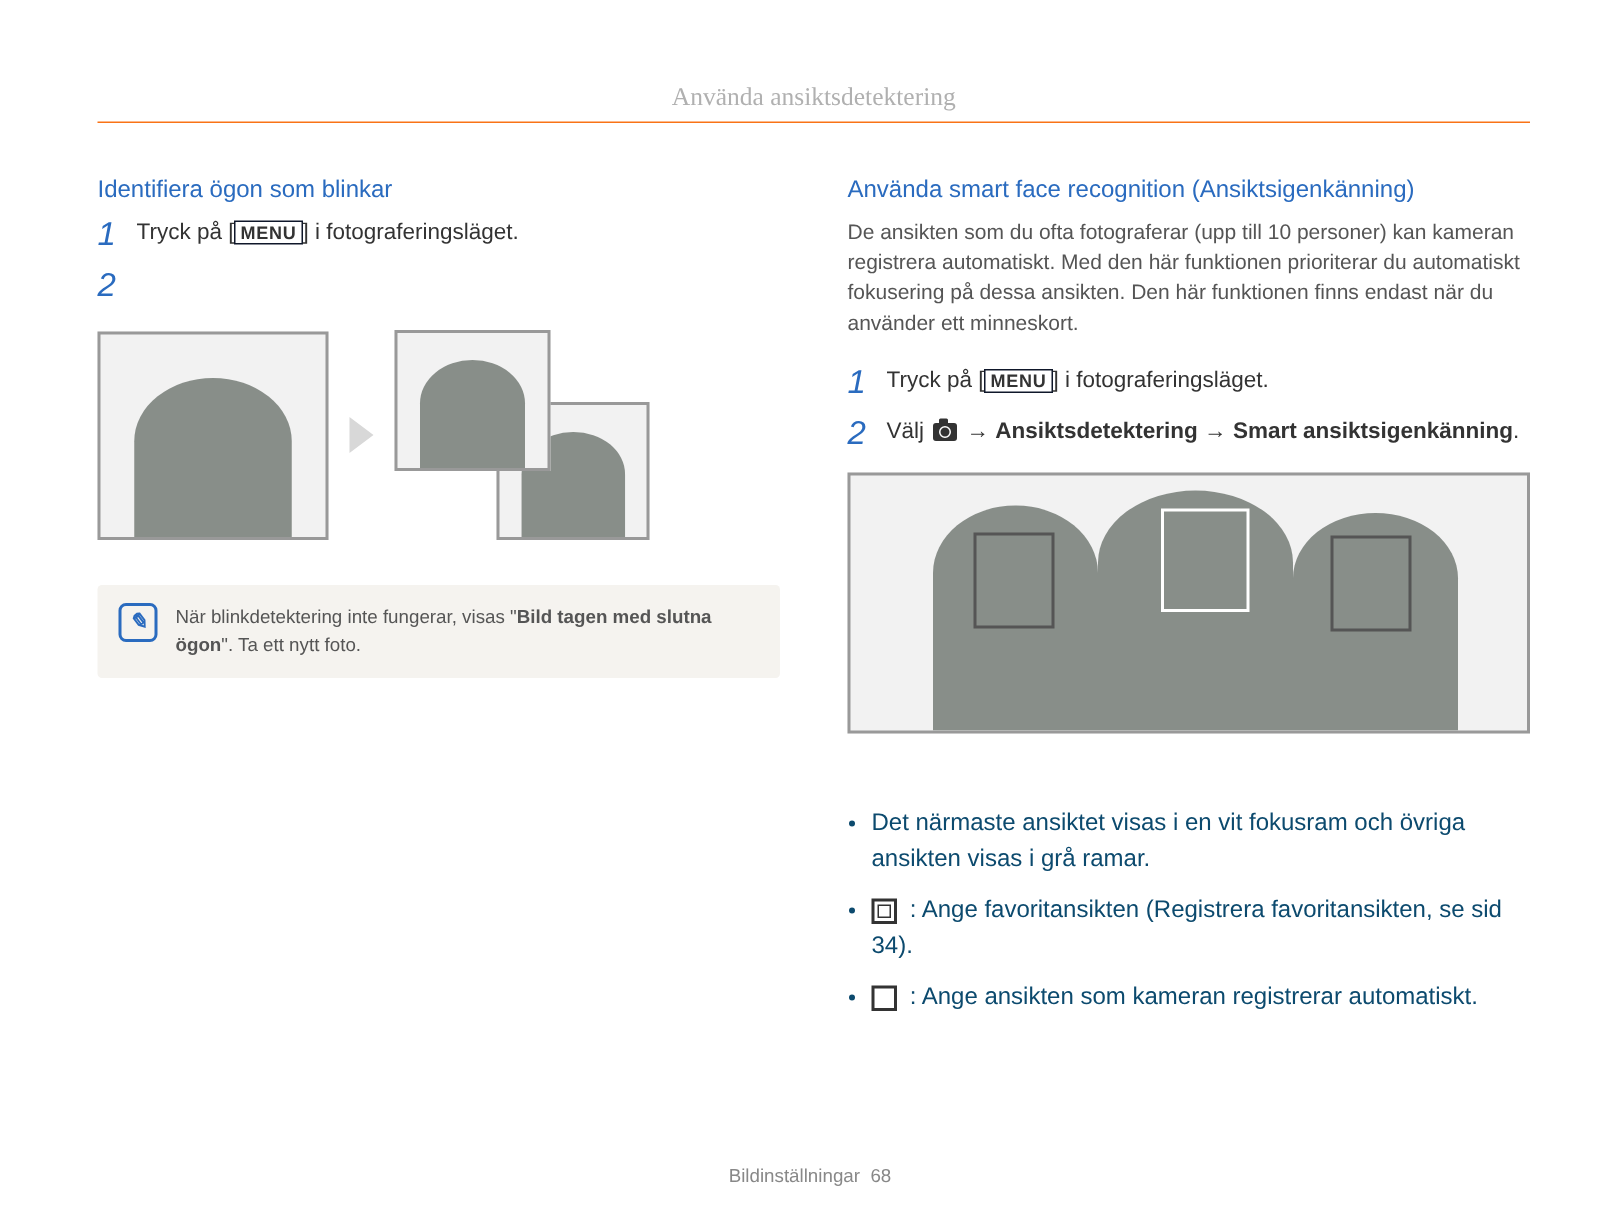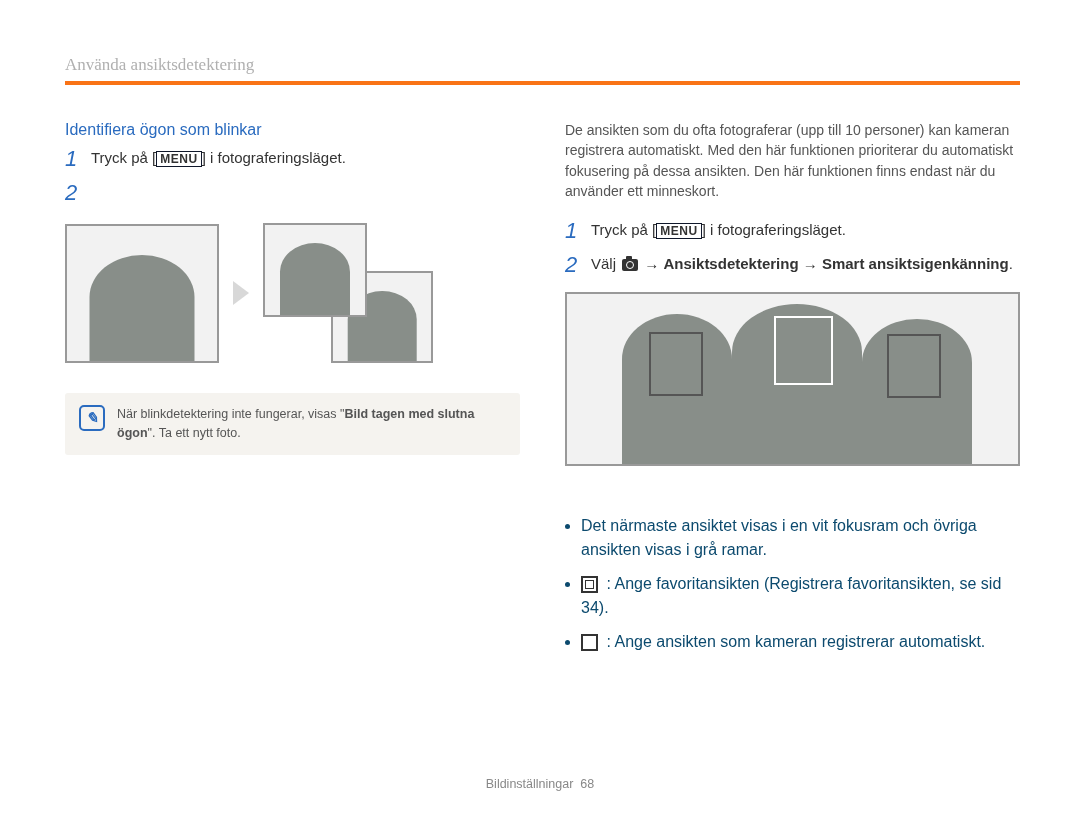--- a/index.html
+++ b/index.html
@@ -12,24 +12,25 @@
     height: 815px;
     box-sizing: border-box;
   }
   .page {
     padding: 55px 60px 30px 65px;
   }
   .breadcrumb {
     font-family: Georgia, 'Times New Roman', serif;
     font-size: 17px;
     color: #b0b0b0;
-    border-bottom: 4px solid #f97316;
+    border-bottom: 1px solid #f97316;
     padding-bottom: 6px;
     margin-bottom: 35px;
     font-weight: 300;
+    text-align: center;
   }
   .columns {
     display: flex;
     gap: 45px;
   }
   .col {
     flex: 1;
   }
   .section-heading {
     font-size: 16px;
@@ -253,20 +254,21 @@
 
       <div class="note-box">
         <div class="note-icon">✎</div>
         <div>
           <span>När blinkdetektering inte fungerar, visas "</span><span class="note-quoted">Bild tagen med slutna ögon</span><span>". Ta ett nytt foto.</span>
         </div>
       </div>
     </div>
 
     <div class="col">
+      <h2 class="section-heading">Använda smart face recognition (Ansiktsigenkänning)</h2>
       <p class="intro">De ansikten som du ofta fotograferar (upp till 10 personer) kan kameran registrera automatiskt. Med den här funktionen prioriterar du automatiskt fokusering på dessa ansikten. Den här funktionen finns endast när du använder ett minneskort.</p>
 
       <div class="step">
         <span class="step-num">1</span>
         <span class="step-text">
           <span>Tryck på [</span><span class="menu-label">MENU</span><span>] i fotograferingsläget.</span>
         </span>
       </div>
 
       <div class="step">

